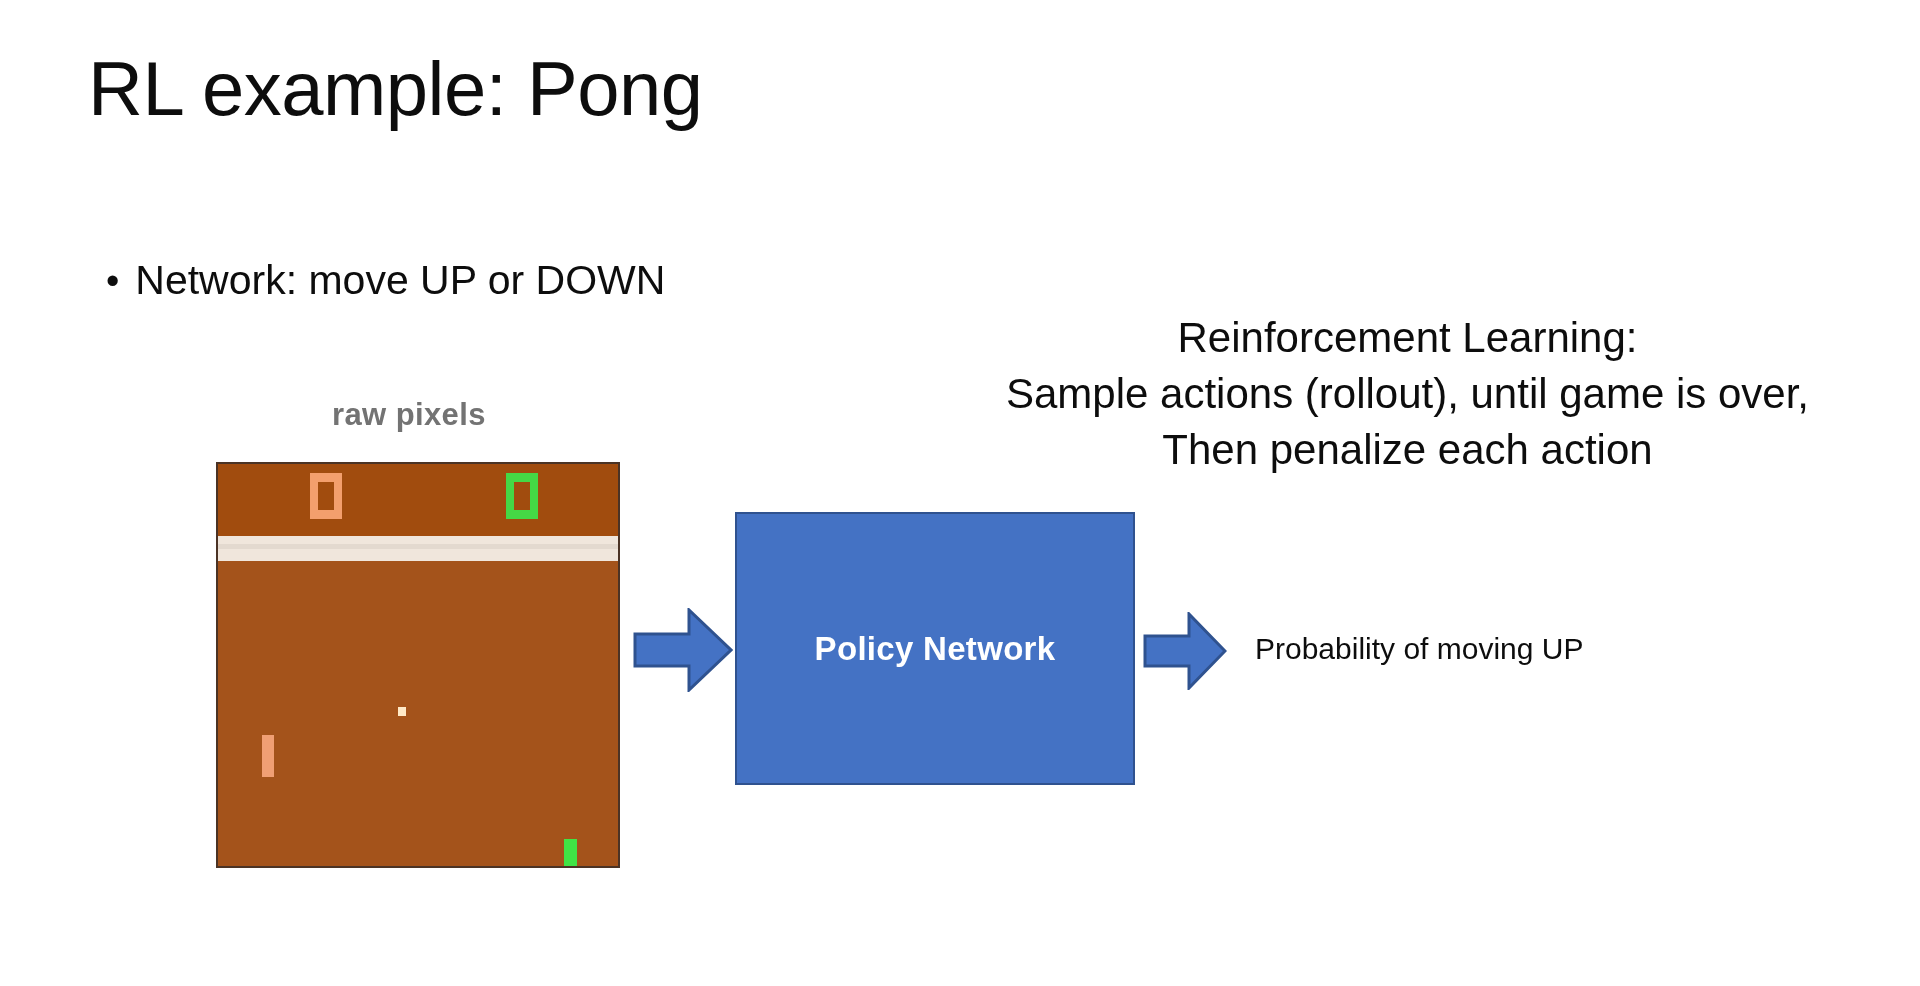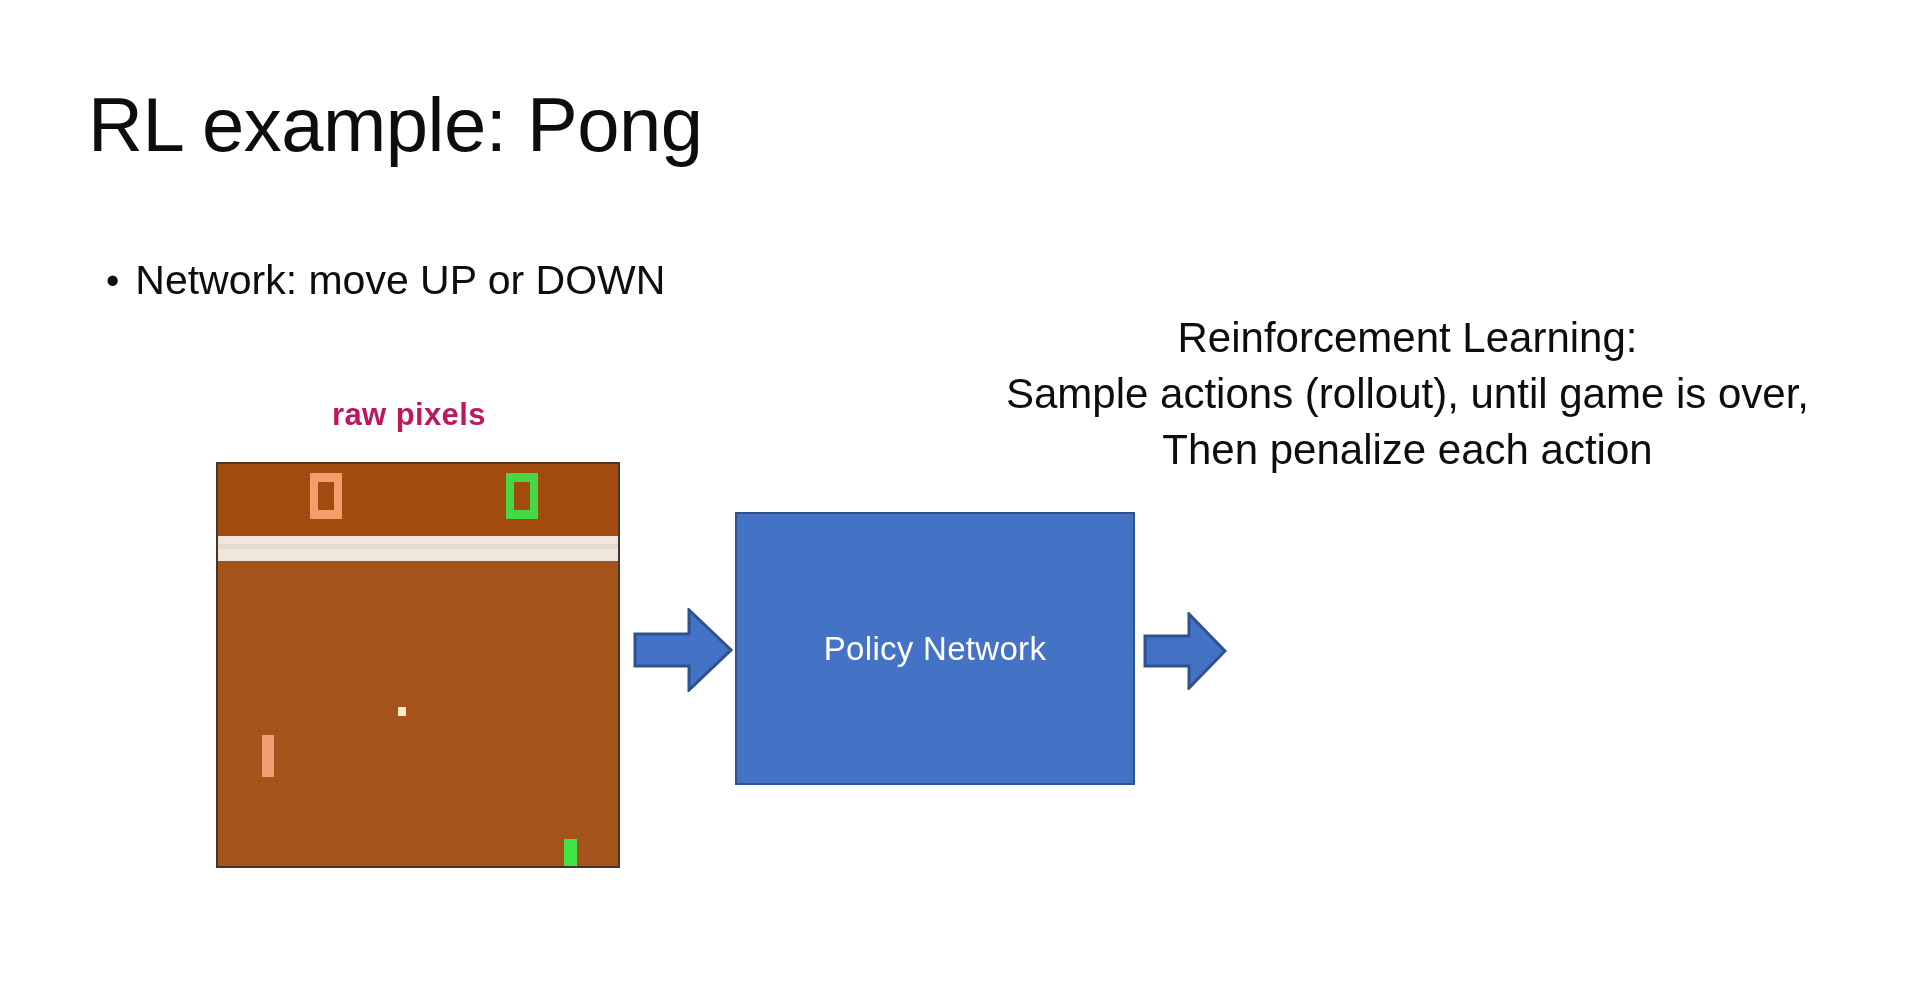--- a/index.html
+++ b/index.html
@@ -18,42 +18,41 @@
   
   #slide-title {
     position:absolute;
     left:88px; top:45px;
     font-size:76px;
     font-weight:400;
     letter-spacing:-0.5px;
     color:#0d0d0d;
     white-space:nowrap;
     font-stretch:condensed;
-    margin-top:36px;
   }
 
   
   #bullet-row {
     position:absolute;
     left:106px; top:258px;
     display:flex;
     align-items:baseline;
     gap:16px;
     white-space:nowrap;
   }
   #bullet-marker { font-size:38px; color:#0d0d0d; line-height:1; }
   #bullet-text  { font-size:41px; color:#0d0d0d; line-height:1.1; }
 
   
   #raw-pixels-caption {
     position:absolute;
     left:332px; top:397px;
     font-size:31px;
     font-weight:700;
-    color:#be185d;
+    color:#737373;
     letter-spacing:0.4px;
     filter:blur(0.45px);
     white-space:nowrap;
   }
 
   
   #pong-screenshot {
     position:absolute;
     left:216px; top:462px;
     width:404px; height:406px;
@@ -131,21 +130,21 @@
     width:400px; height:273px;
     background:#4472c4;
     border:2px solid #2f528f;
     display:flex;
     align-items:center;
     justify-content:center;
   }
   #policy-network-label {
     color:#ffffff;
     font-size:33px;
-    font-weight:400;
+    font-weight:700;
     letter-spacing:0.3px;
   }
 
   
   #rl-description {
     position:absolute;
     left:880px; top:310px;
     width:1055px;
     text-align:center;
     font-size:42px;
@@ -208,20 +207,21 @@
   <div id="policy-network-box">
     <span id="policy-network-label">Policy Network</span>
   </div>
 
   <div class="block-arrow" id="arrow-output">
     <svg viewBox="0 0 84 78" preserveAspectRatio="none">
       <polygon points="2,24 46,24 46,2 82,39 46,76 46,54 2,54" fill="#4472C4" stroke="#2F528F" stroke-width="3"></polygon>
     </svg>
   </div>
 
+  <div id="output-label">Probability of moving UP</div>
 
   <div id="rl-description">
     <span class="rl-line">Reinforcement Learning:</span>
     <span class="rl-line">Sample actions (rollout), until game is over,</span>
     <span class="rl-line">Then penalize each action</span>
   </div>
 
 </div>
 
 </body></html>

